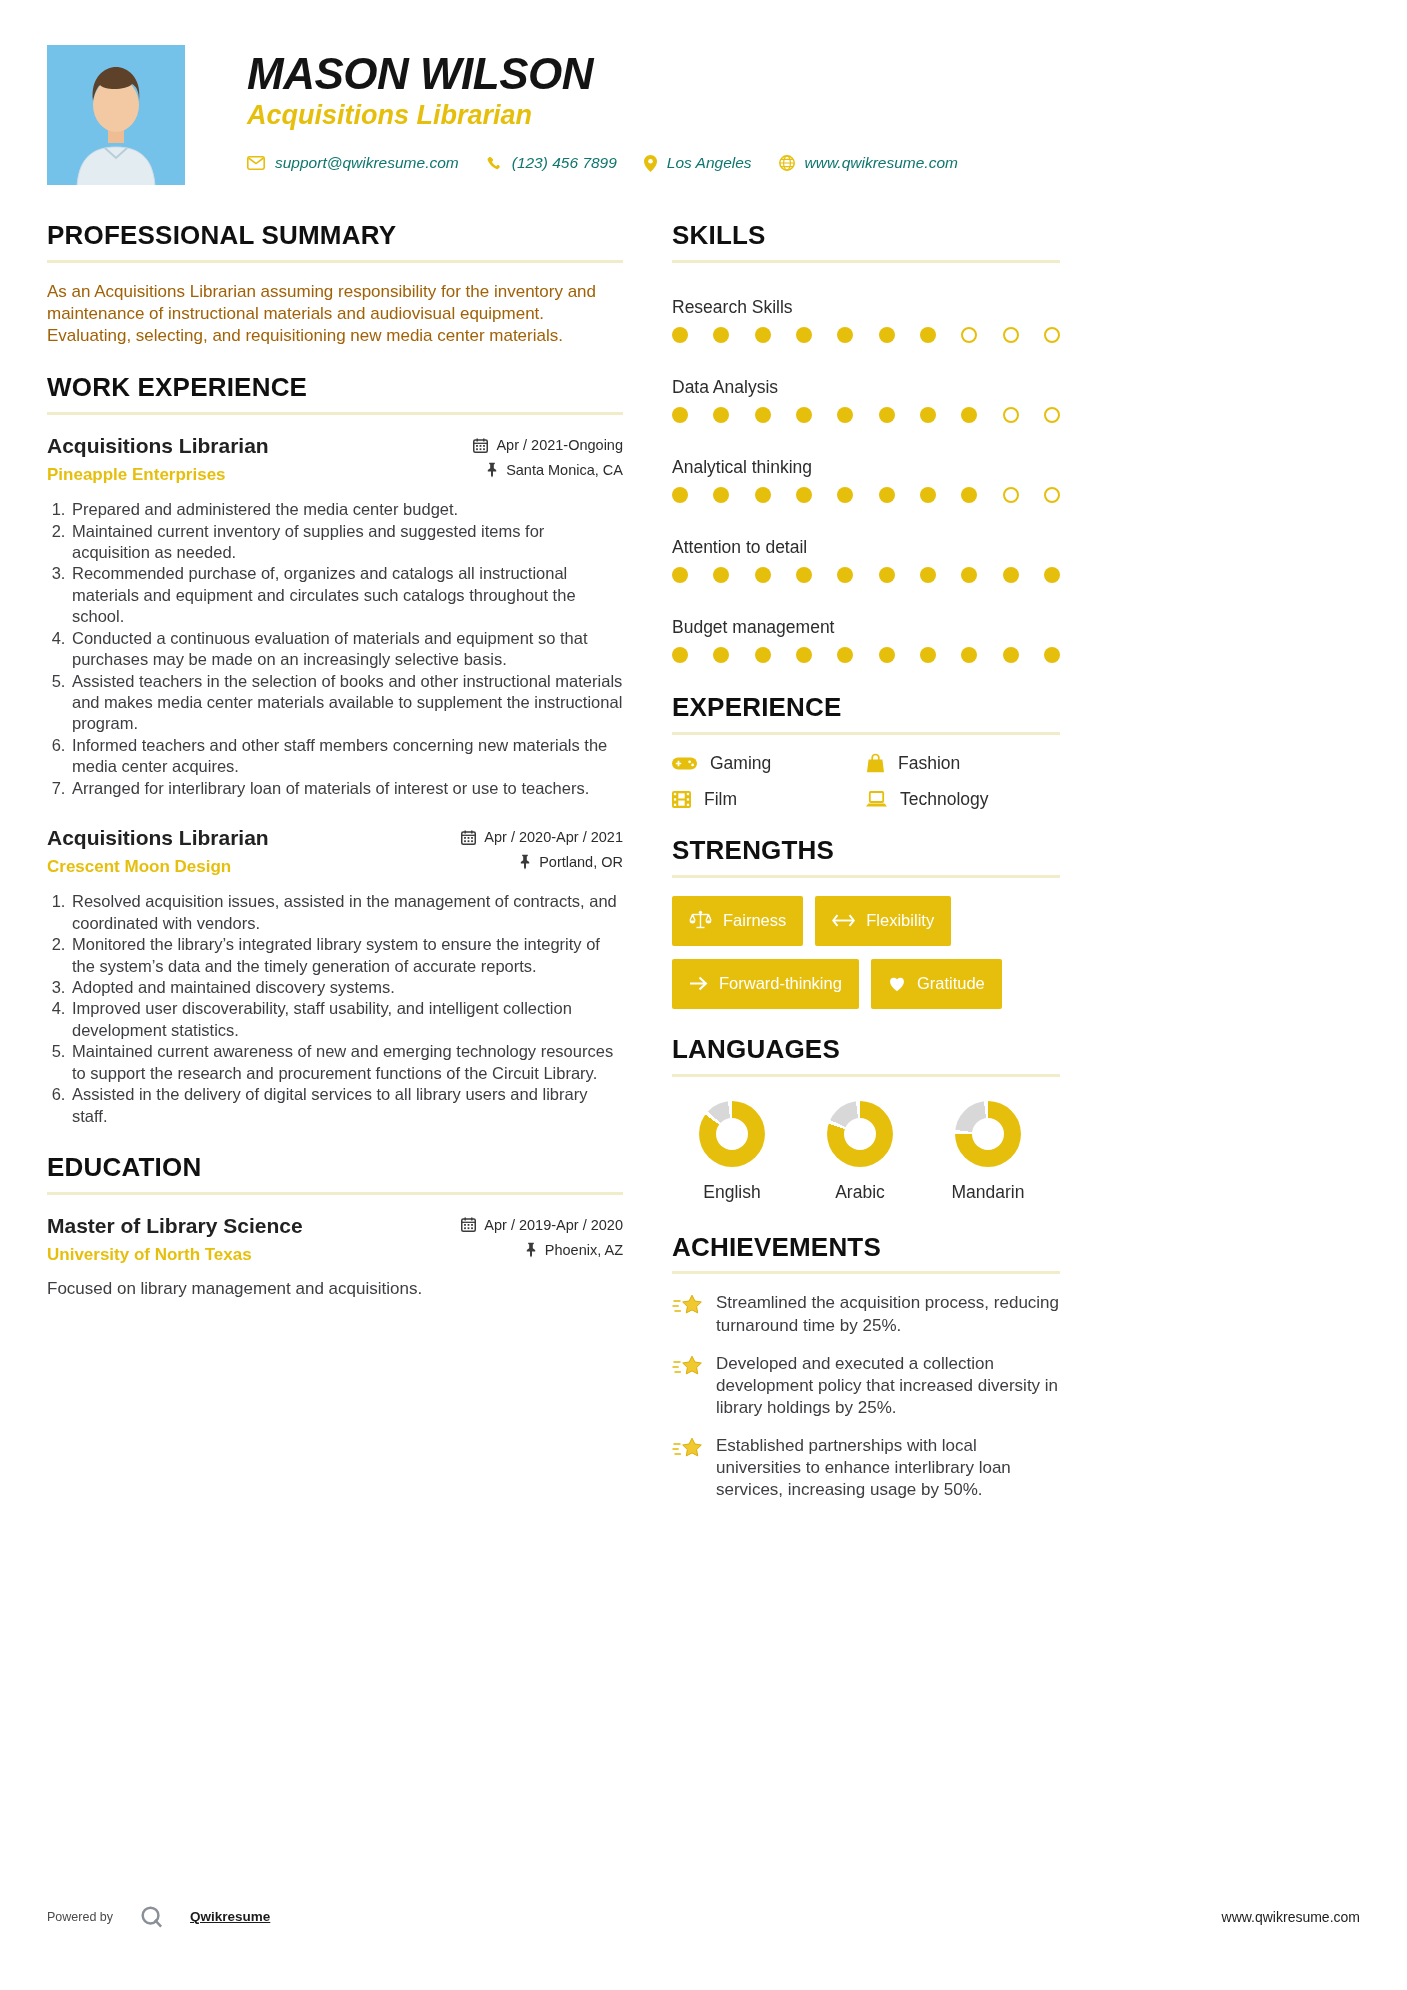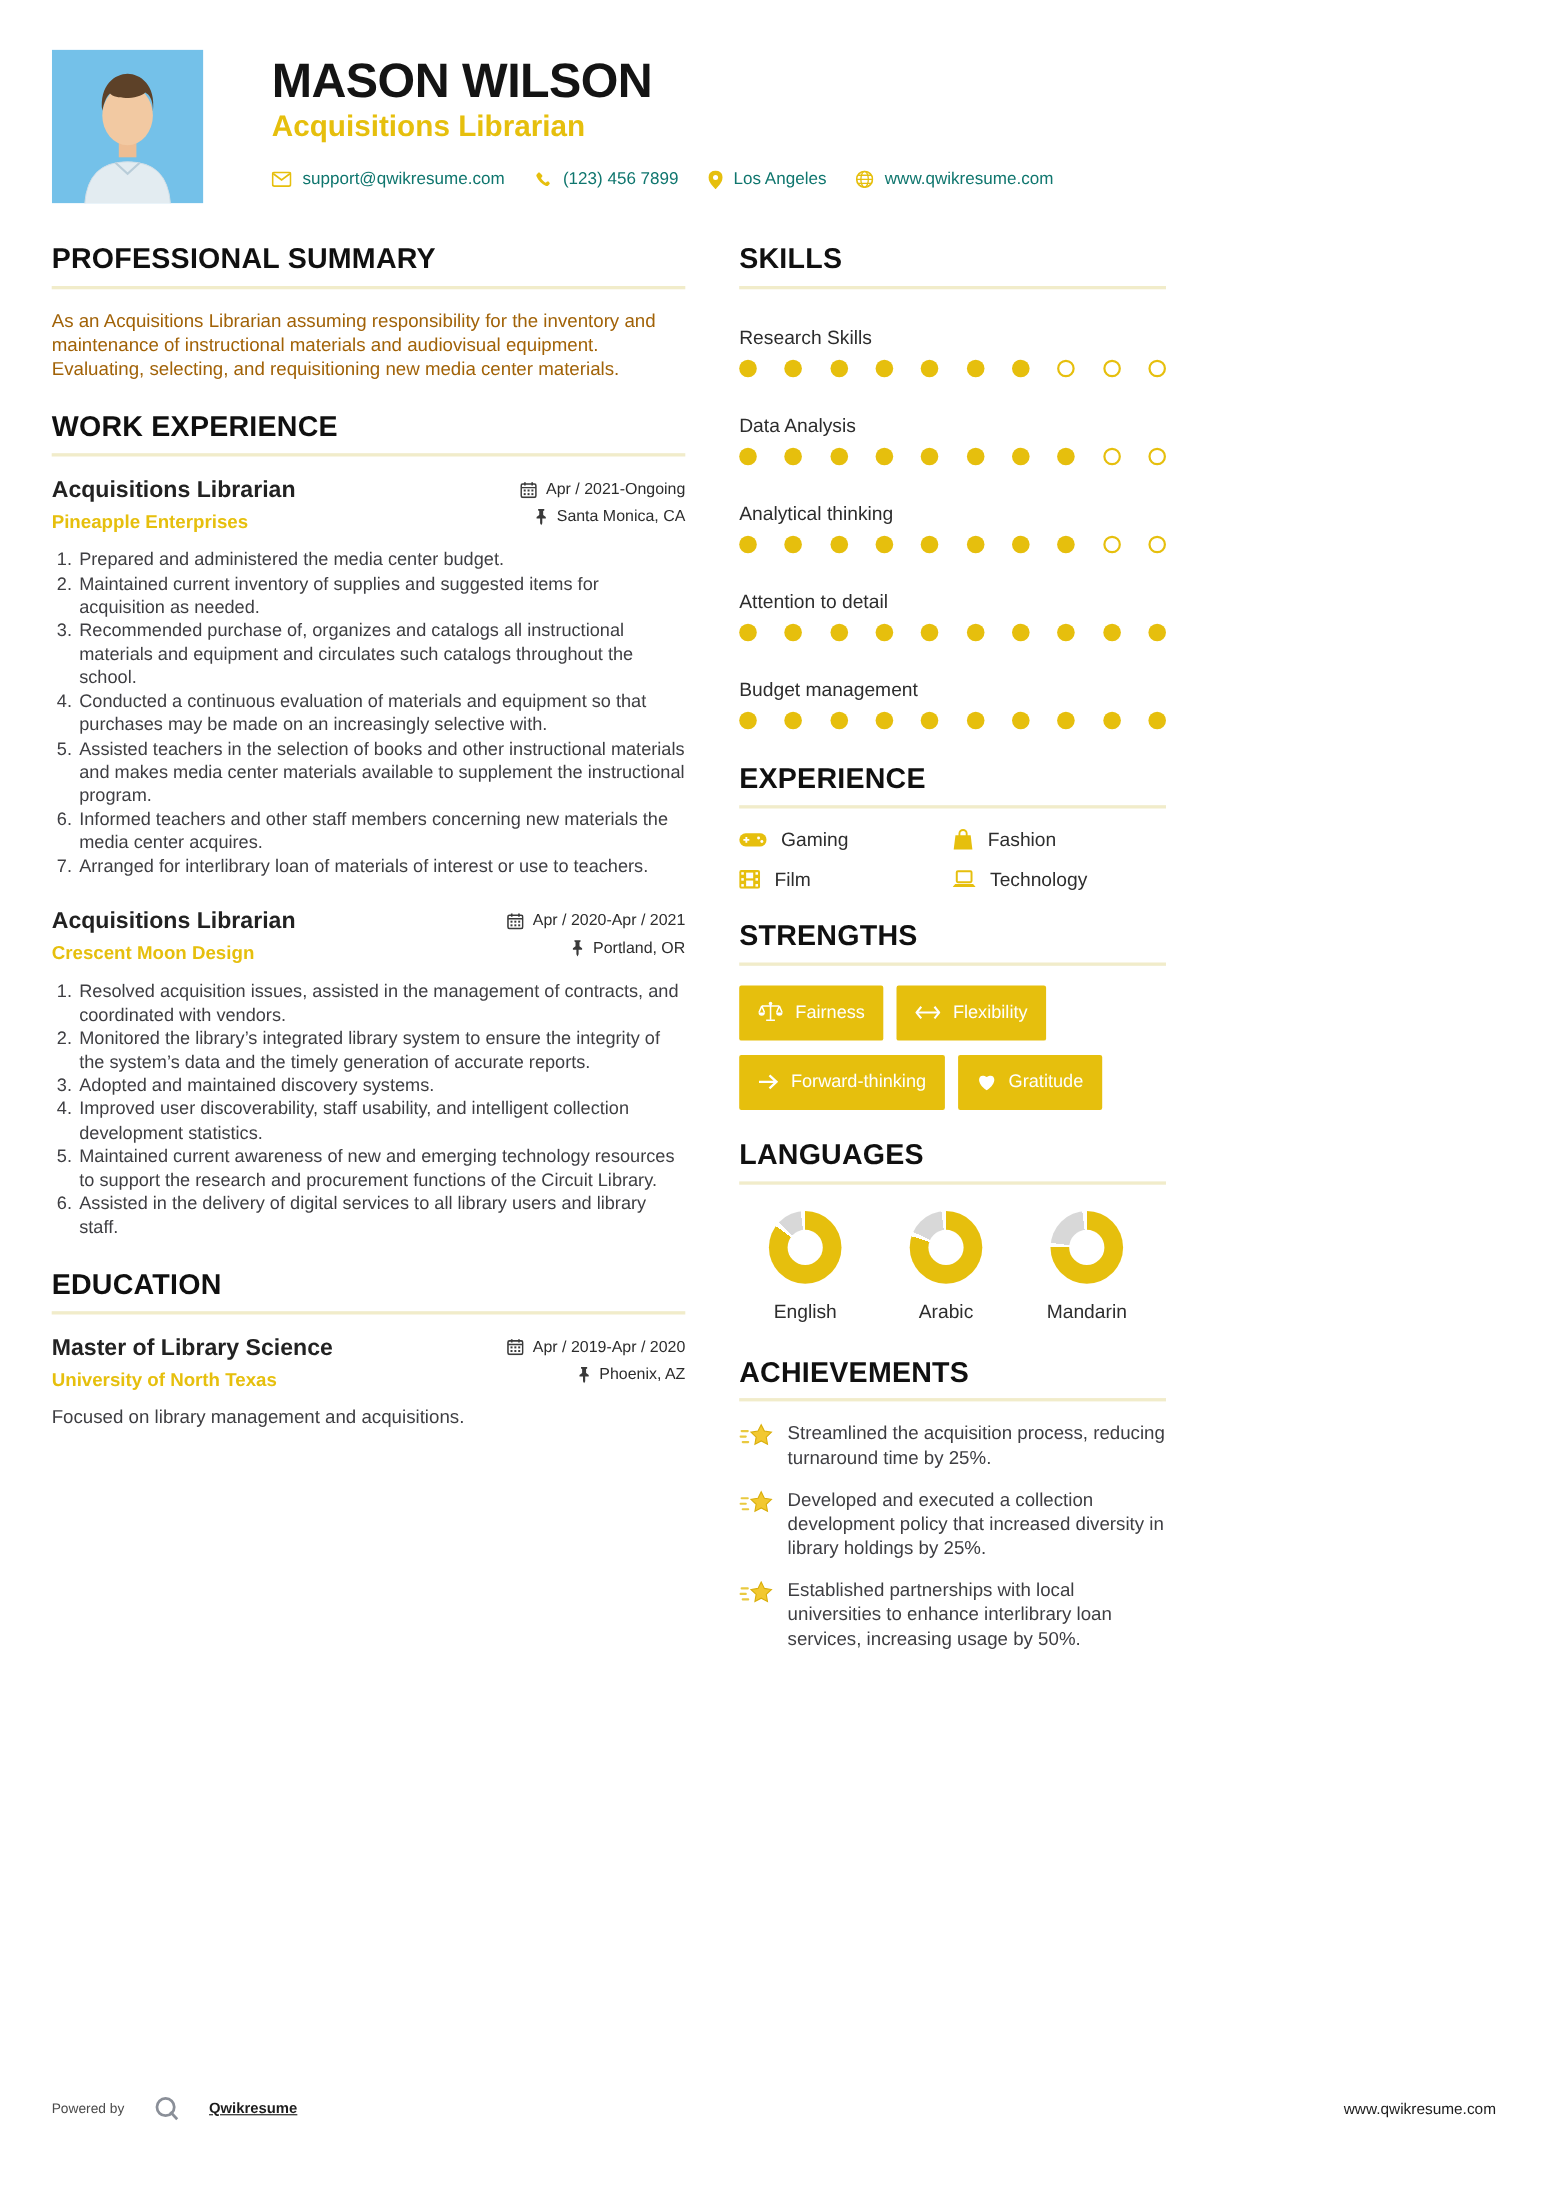--- a/index.html
+++ b/index.html
@@ -2,21 +2,21 @@
 <html><head>
 <meta charset="utf-8">
 <style>
   html,body{margin:0;padding:0;background:#ffffff;}
   .page{width:1407px;height:1990px;position:relative;background:#fff;overflow:hidden;
         font-family:"Liberation Sans",sans-serif;color:#3e3e42;}
 
   
   .header{display:flex;padding:45px 47px 0 47px;}
   .photo{width:138px;height:140px;flex:none;overflow:hidden;}
-  .header-info{margin-left:62px;padding-top:6px;}
+  .header-info{margin-left:62px;padding-top:6px;font-style:italic;}
   .name{font-size:44px;font-weight:700;color:#141414;letter-spacing:-.5px;line-height:1.05;margin:0;}
   .role{font-size:27px;font-weight:600;margin-top:3px;}
   .contact-row{display:flex;align-items:center;gap:27px;margin-top:23px;font-size:15.5px;color:#0f766e;}
   .contact-item{display:flex;align-items:center;gap:10px;}
   .icon{display:inline-flex;align-items:center;}
 
   
   .columns{display:flex;margin-top:36px;padding-left:47px;align-items:flex-start;}
   .col-left{width:576px;flex:none;}
   .col-right{width:388px;flex:none;margin-left:49px;}
@@ -180,21 +180,21 @@
                       </svg>
                     </span>
                     <span>Santa Monica, CA</span>
                   </div>
                 </div>
               </div>
               <ol class="job-bullets">
                 <li>Prepared and administered the media center budget.</li>
                 <li>Maintained current inventory of supplies and suggested items for acquisition as needed.</li>
                 <li>Recommended purchase of, organizes and catalogs all instructional materials and equipment and circulates such catalogs throughout the school.</li>
-                <li>Conducted a continuous evaluation of materials and equipment so that purchases may be made on an increasingly selective with.</li>
+                <li>Conducted a continuous evaluation of materials and equipment so that purchases may be made on an increasingly selective basis.</li>
                 <li>Assisted teachers in the selection of books and other instructional materials and makes media center materials available to supplement the instructional program.</li>
                 <li>Informed teachers and other staff members concerning new materials the media center acquires.</li>
                 <li>Arranged for interlibrary loan of materials of interest or use to teachers.</li>
               </ol>
             </div>
             <div class="job">
               <div class="job-head">
                 <div>
                   <div class="job-title">Acquisitions Librarian</div>
                   <div class="job-company" style="color: rgb(230, 191, 13);">Crescent Moon Design</div>

